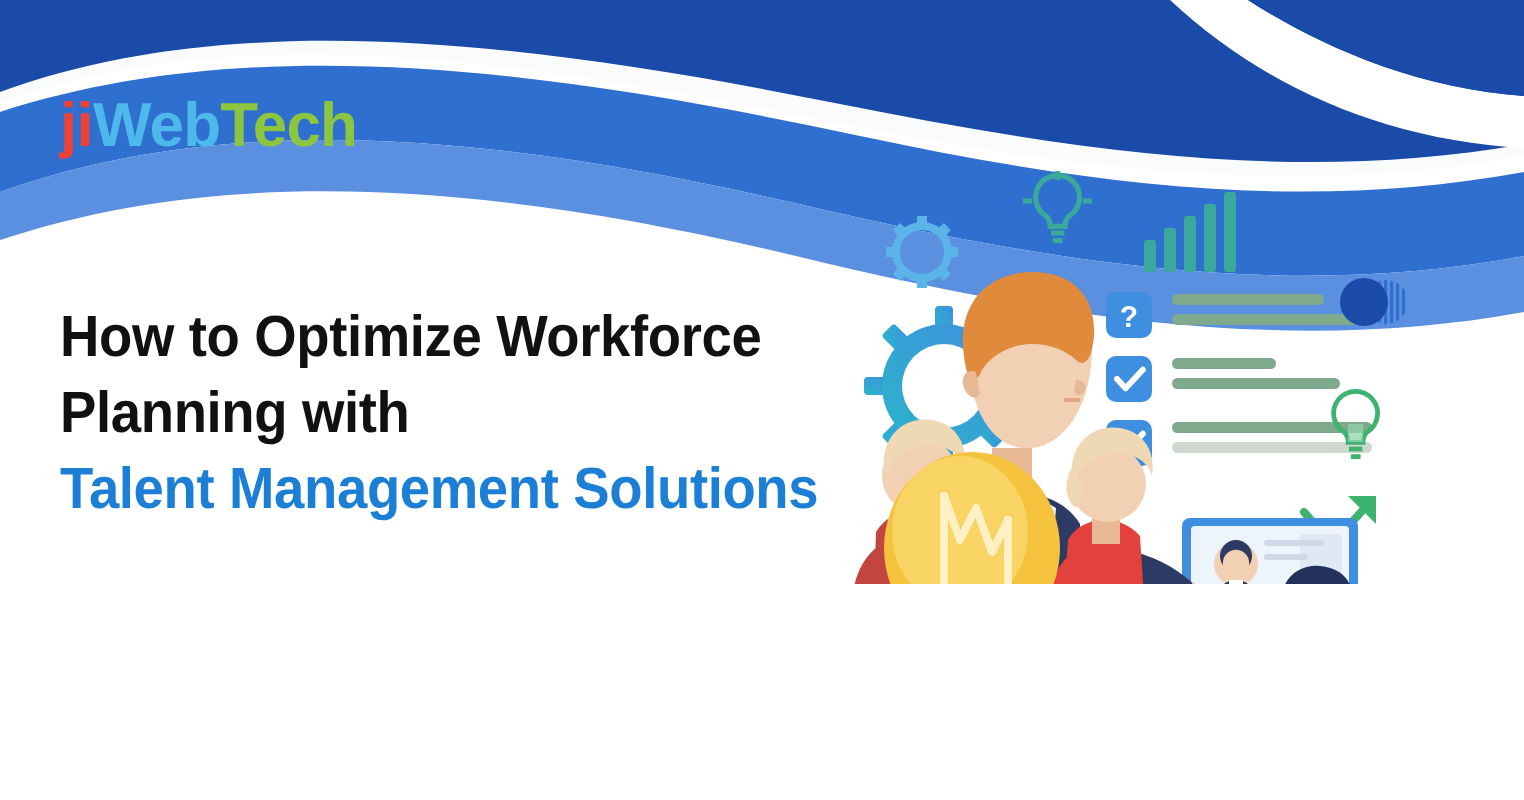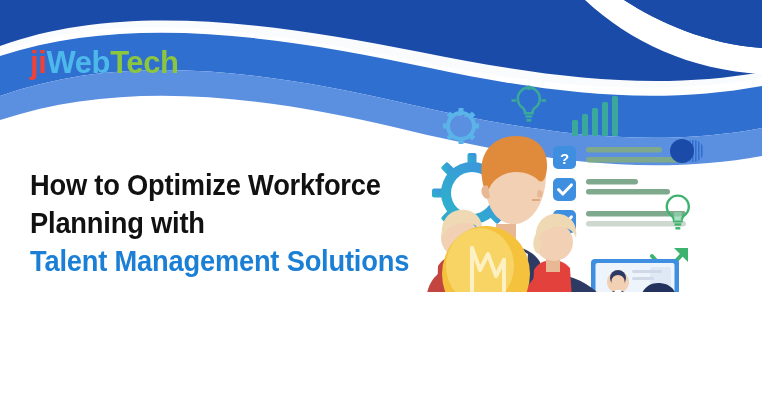--- a/index.html
+++ b/index.html
@@ -35,21 +35,21 @@
     white-space:nowrap;
     z-index:6;
   }
   .logo .lg-ji   { color:#ef4136; }
   .logo .lg-web  { color:#4db8ea; }
   .logo .lg-tech { color:#8cc63e; }
 
   
   .headline{
     position:absolute;
-    left:30px; top:166px;
+    left:30px; top:150px;
     width:390px;
     z-index:6;
   }
   .headline .ln{
     display:block;
     font-family:"Liberation Sans Narrow","Liberation Sans", sans-serif;
     font-weight:bold;
     font-size:29px;
     line-height:38px;
     letter-spacing:-0.2px;

